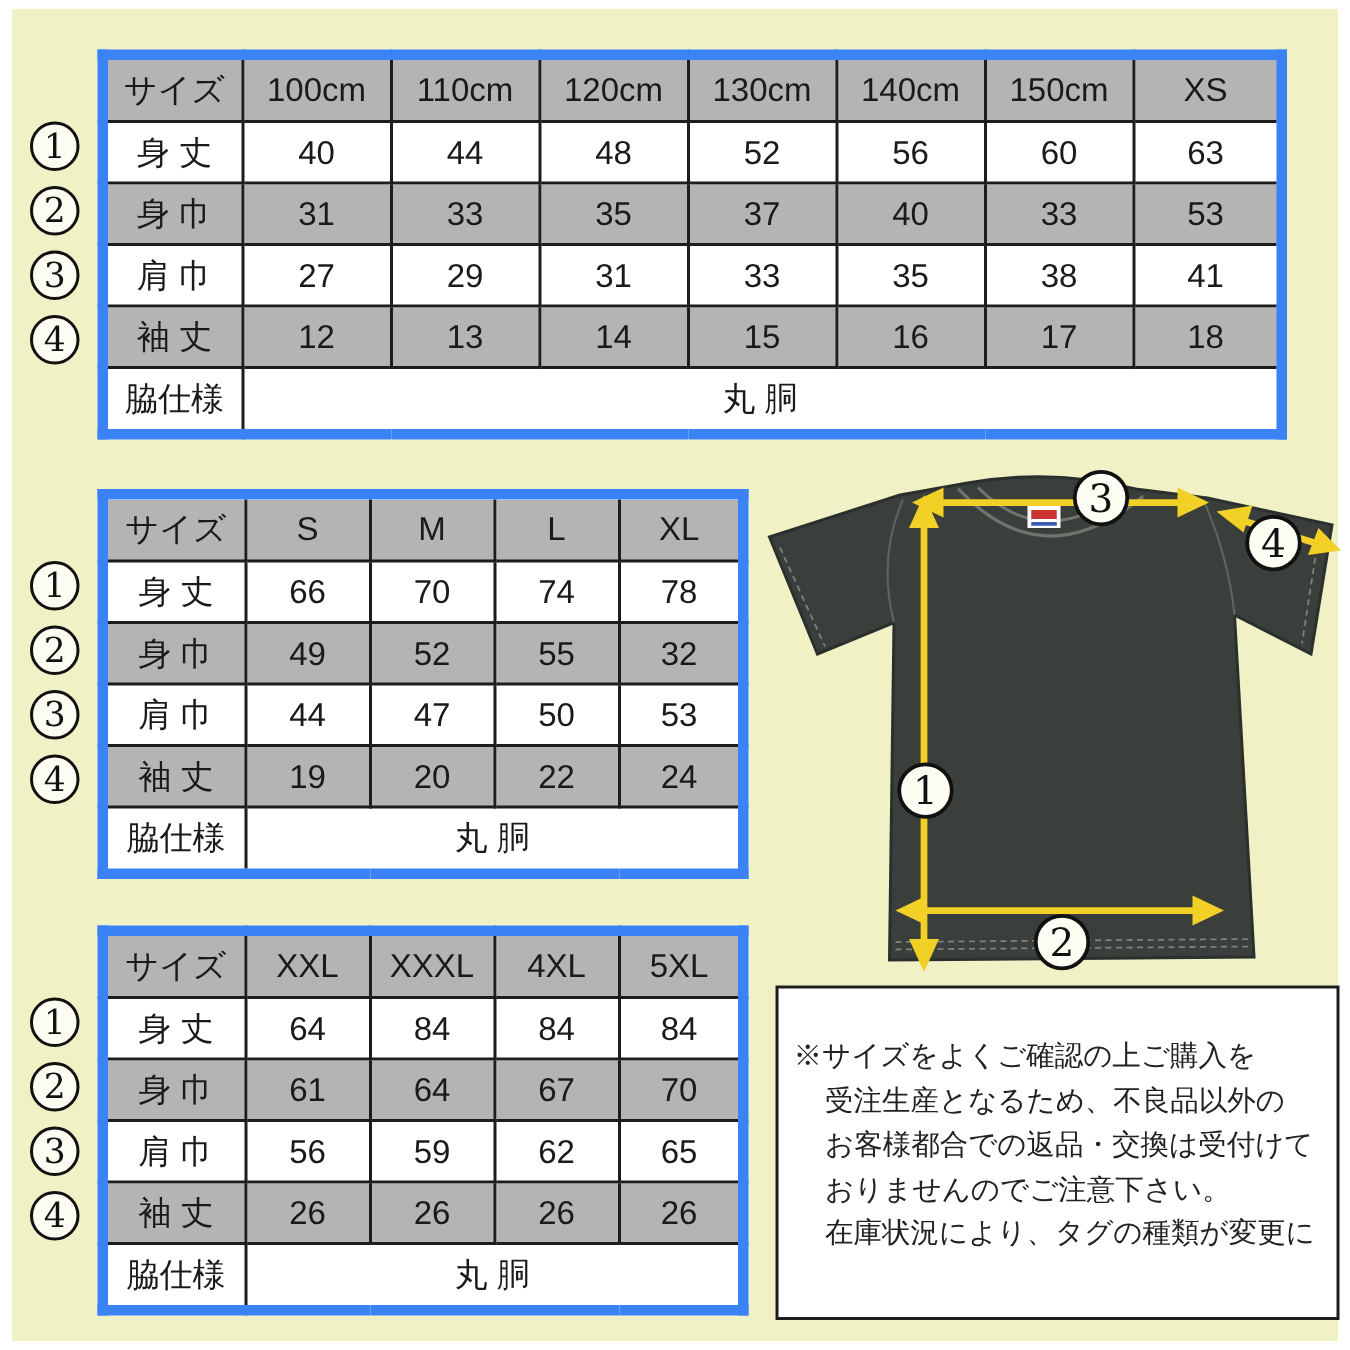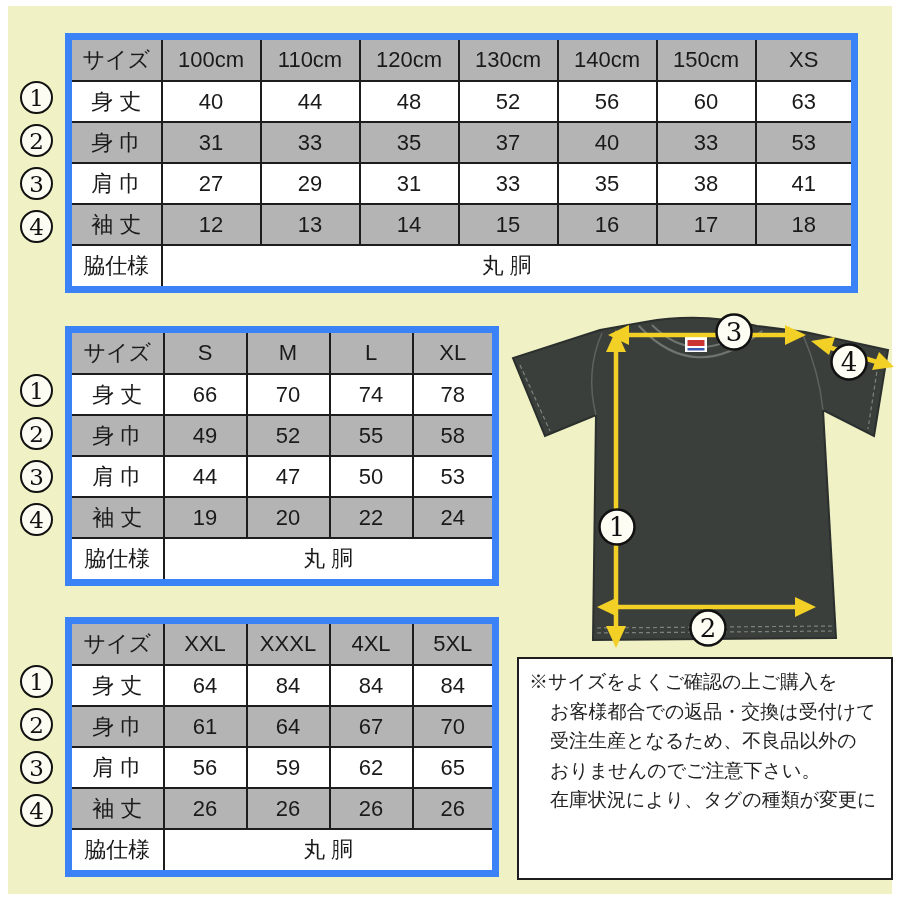--- a/index.html
+++ b/index.html
@@ -24,21 +24,21 @@
   .c1{top:48px;} .c2{top:91px;} .c3{top:134px;} .c4{top:177px;}
 
   
   .diagram{position:absolute;left:505px;top:310px;width:395px;height:340px;}
 
   
   .note{position:absolute;left:517px;top:657px;width:376px;height:223px;background:#ffffff;
         border:2px solid #1d1d1d;box-sizing:border-box;padding:8px 4px 0 10px;
         font-size:19px;line-height:29.5px;color:#222;}
   .note-line{padding-left:21px;white-space:nowrap;}
-  .note-line.first{padding-left:0;}
+  .note-line.first{padding-left:0;margin-top:23px;}
 </style>
 </head>
 <body>
 
 <div class="stage">
   <div class="bg"></div>
 
   <div class="tbl-wrap" style="left:65px;top:33px;">
     <div class="circ c1">
         <span>1</span>
@@ -156,21 +156,21 @@
         <td>66</td>
         <td>70</td>
         <td>74</td>
         <td>78</td>
       </tr>
       <tr class="rw rg">
         <td>身 巾</td>
         <td>49</td>
         <td>52</td>
         <td>55</td>
-        <td>58</td>
+        <td>32</td>
       </tr>
       <tr class="rw">
         <td>肩 巾</td>
         <td>44</td>
         <td>47</td>
         <td>50</td>
         <td>53</td>
       </tr>
       <tr class="rw rg">
         <td>袖 丈</td>
@@ -310,18 +310,18 @@
       <text x="112" y="226" text-anchor="middle" font-family="DejaVu Serif, serif" font-size="26" fill="#111">1</text>
     </g>
     <g>
       <circle cx="203" cy="318" r="17.5" fill="#fdfdf4" stroke="#111" stroke-width="2.5"></circle>
       <text x="203" y="327" text-anchor="middle" font-family="DejaVu Serif, serif" font-size="26" fill="#111">2</text>
     </g>
   </svg>
 
   <div class="note">
     <div class="note-line first">※サイズをよくご確認の上ご購入を</div>
+    <div class="note-line">受注生産となるため、不良品以外の</div>
     <div class="note-line">お客様都合での返品・交換は受付けて</div>
-    <div class="note-line">受注生産となるため、不良品以外の</div>
     <div class="note-line">おりませんのでご注意下さい。</div>
     <div class="note-line">在庫状況により、タグの種類が変更に</div>
   </div>
 </div>
 
 </body></html>

